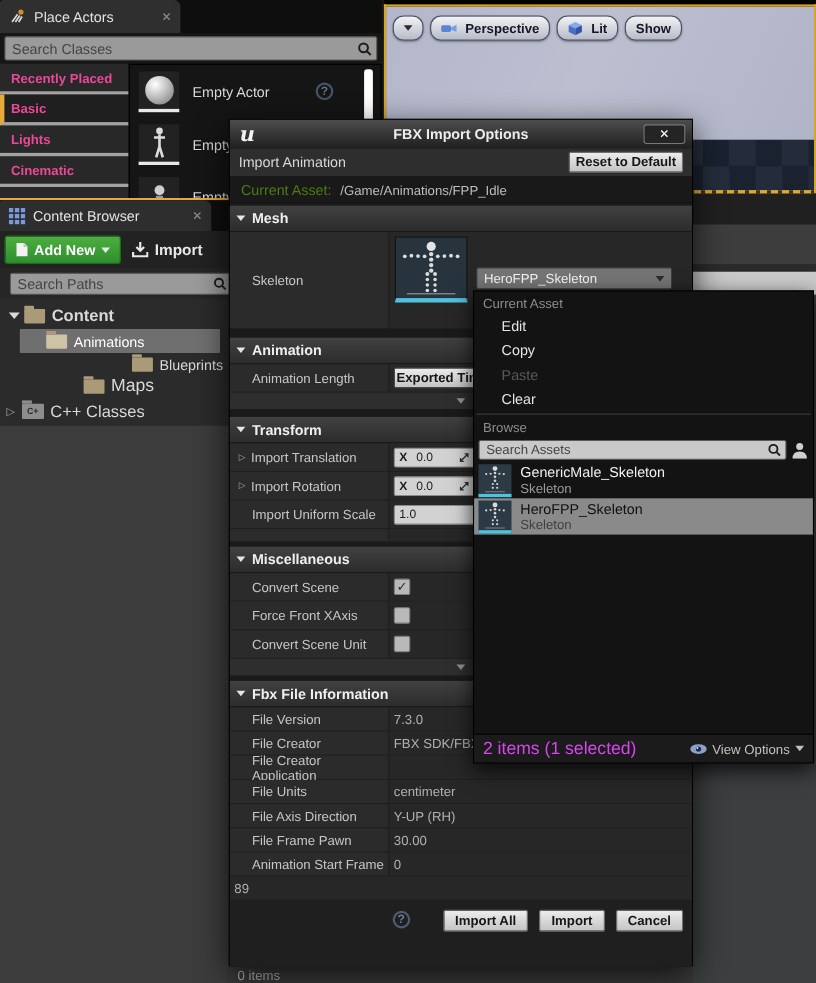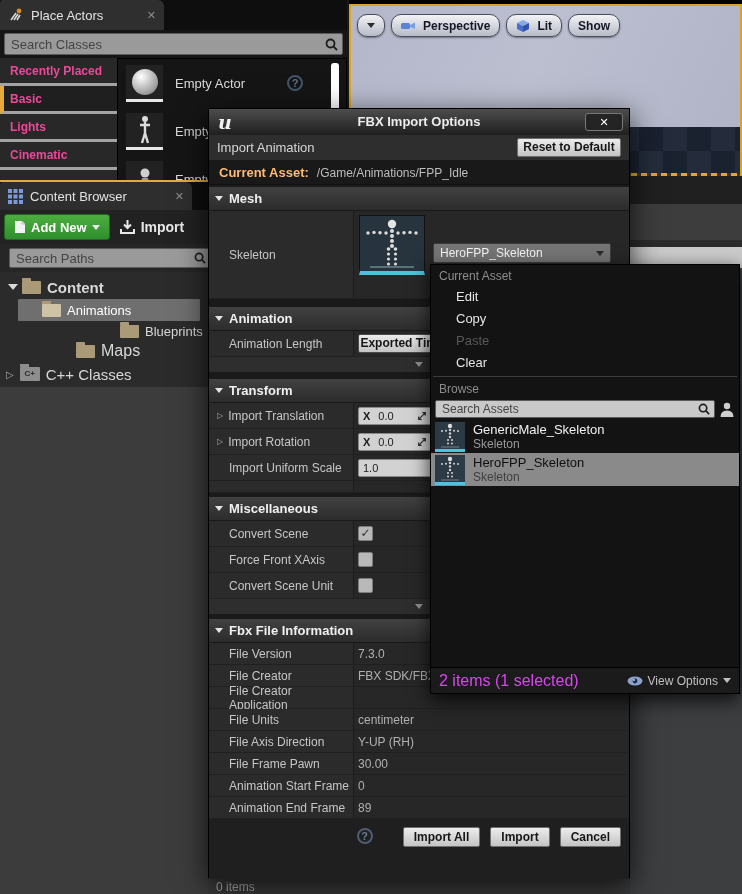--- a/index.html
+++ b/index.html
@@ -86,21 +86,21 @@
     box-shadow:0 8px 28px rgba(0,0,0,.75);display:flex;flex-direction:column;}
   #dlg-title{height:26px;background:linear-gradient(#4d4d4d,#1f1f1f);position:relative;text-align:center;
     line-height:26px;font-size:13px;font-weight:700;color:#ececec;flex:none;}
   #dlg-logo{position:absolute;left:9px;top:0;font-family:"DejaVu Serif",serif;font-style:italic;font-weight:700;font-size:19px;color:#f2f2f2;}
   #dlg-close{position:absolute;right:6px;top:4px;width:38px;height:18px;background:#242424;border:1px solid #777;
     border-radius:3px;color:#fff;font-size:11px;font-weight:700;line-height:16px;text-align:center;}
   #dlg-subhead{height:26px;background:#2e2e2e;border-bottom:1px solid #191919;display:flex;align-items:center;padding:0 8px;flex:none;}
   #dlg-subhead .t{font-size:13px;color:#d6d6d6;flex:1;}
   #reset-btn{width:104px;height:19px;line-height:17px;}
   #dlg-asset{height:24px;background:#191919;display:flex;align-items:center;padding:0 10px;gap:8px;flex:none;border-bottom:1px solid #111;}
-  #dlg-asset .k{font-size:13px;font-weight:700;color:#fdba74;}
+  #dlg-asset .k{font-size:13px;font-weight:400;color:#4d7c0f;}
   #dlg-asset .v{font-size:12px;color:#bdbdbd;}
   #dlg-body{flex:1;background:#1a1a1a;display:flex;flex-direction:column;}
   .sect-gap{background:#1a1a1a;flex:none;}
   .sect-head{height:24px;background:linear-gradient(#414141,#2c2c2c);border-bottom:1px solid #191919;display:flex;
     align-items:center;gap:6px;padding-left:6px;font-size:13px;font-weight:700;color:#efefef;flex:none;}
   .prow{display:flex;flex:none;border-bottom:1px solid #202020;background:#2b2b2b;}
   .plabel{width:145px;border-right:1px solid #1c1c1c;display:flex;align-items:center;padding-left:20px;
     font-size:12px;color:#c6c6c6;flex:none;}
   .plabel .exp{color:#a8a8a8;font-size:8px;margin-right:5px;margin-left:-12px;}
   .pvalue{flex:1;display:flex;align-items:center;padding-left:4px;background:#272727;font-size:12px;color:#b0b0b0;}
@@ -513,21 +513,20 @@
       </div>
       <div class="prow h22">
         <div class="plabel">File Frame Pawn</div>
         <div class="pvalue">30.00</div>
       </div>
       <div class="prow h22">
         <div class="plabel">Animation Start Frame</div>
         <div class="pvalue">0</div>
       </div>
       <div class="prow h22">
-        <div class="plabel">Animation End Frame</div>
         <div class="pvalue">89</div>
       </div>
 
       <div id="dlg-footer">
         <div class="helpq">?</div>
         <div class="litebtn dlgbtn">Import All</div>
         <div class="litebtn dlgbtn">Import</div>
         <div class="litebtn dlgbtn">Cancel</div>
       </div>
     </div>

